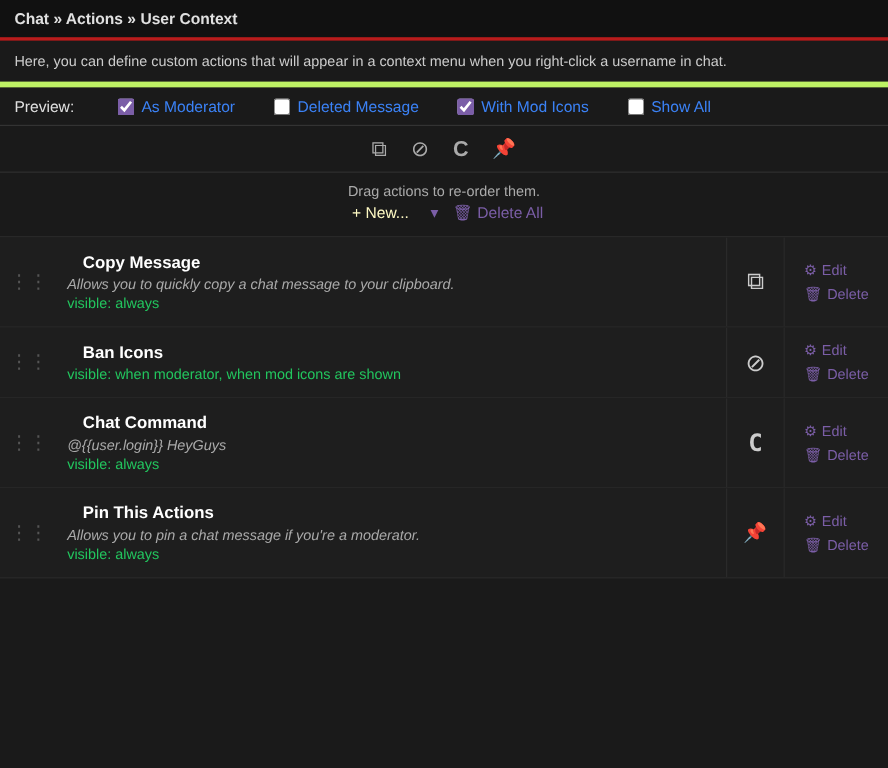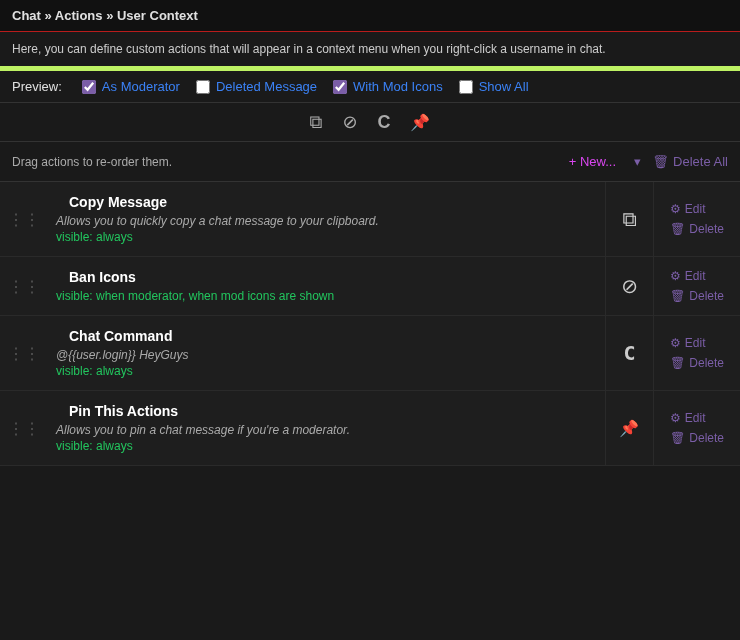--- a/index.html
+++ b/index.html
@@ -8,21 +8,21 @@
       color: #e0e0e0;
       font-family: 'Segoe UI', Arial, sans-serif;
       font-size: 13px;
       width: 740px;
       min-height: 640px;
     }
 
     .breadcrumb-bar {
       background: #111;
       padding: 8px 12px;
-      border-bottom: 1px solid #b91c1c;
+      border-bottom: 3px solid #b91c1c;
     }
     .breadcrumb {
       font-size: 13px;
       font-weight: bold;
       color: #e0e0e0;
     }
 
     .description-bar {
       background: #1a1a1a;
       padding: 10px 12px;
@@ -30,21 +30,21 @@
       font-size: 12px;
       color: #ccc;
     }
 
     .preview-bar {
       background: #1a1a1a;
       padding: 8px 12px;
       border-bottom: 1px solid #333;
       display: flex;
       align-items: center;
-      gap: 16px;
+      gap: 32px;
     }
     .preview-label {
       font-size: 13px;
       color: #e0e0e0;
       margin-right: 4px;
     }
     .checkbox-group {
       display: flex;
       align-items: center;
       gap: 6px;
@@ -76,34 +76,35 @@
       cursor: pointer;
     }
 
     .toolbar-bar {
       background: #1a1a1a;
       padding: 8px 12px;
       border-bottom: 1px solid #333;
       display: flex;
       align-items: center;
       justify-content: space-between;
+      flex-direction: column;
     }
     .drag-hint {
       font-size: 12px;
       color: #aaa;
     }
     .toolbar-right {
       display: flex;
       align-items: center;
       gap: 8px;
     }
     .new-btn {
       background: none;
       border: none;
-      color: #d946ef;
+      color: #fef9c3;
       font-size: 13px;
       cursor: pointer;
       display: flex;
       align-items: center;
       gap: 4px;
       padding: 4px 6px;
     }
     .dropdown-arrow {
       background: none;
       border: none;

